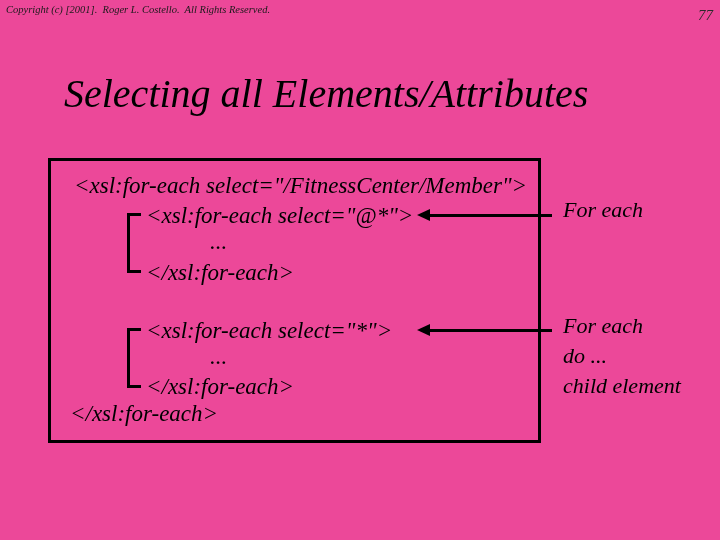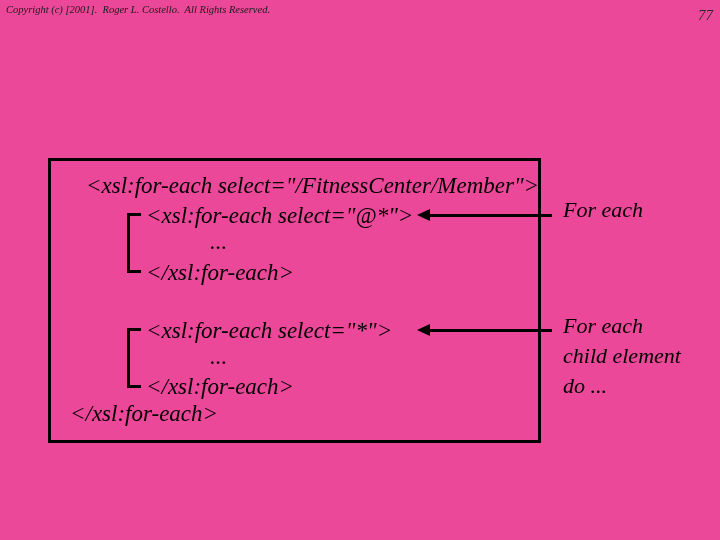--- a/index.html
+++ b/index.html
@@ -48,21 +48,21 @@
     border: 3px solid #000000;
     background: transparent;
   }
 
   .code-line {
     position: absolute;
     font-size: 23px;
     white-space: pre;
     line-height: 28px;
   }
-  .cl-0 { left: 86px;  top: 172px; }
+  .cl-0 { left: 74px;  top: 172px; }
   .cl-1 { left: 146px; top: 202px; }
   .cl-2 { left: 210px; top: 228px; }
   .cl-3 { left: 146px; top: 259px; }
   .cl-4 { left: 146px; top: 317px; }
   .cl-5 { left: 210px; top: 343px; }
   .cl-6 { left: 146px; top: 373px; }
   .cl-7 { left: 70px;  top: 400px; }
 
   
   .bracket {
@@ -107,20 +107,21 @@
 </style>
 </head>
 <body>
 
 <div class="slide">
 
   <div class="copyright">Copyright (c) [2001].  Roger L. Costello.  All Rights Reserved.</div>
 
   <div class="page-number">77</div>
 
+  <h1 class="title">Selecting all Elements/Attributes</h1>
 
   <div class="code-box"></div>
 
   <div class="code-line cl-0">&lt;xsl:for-each select="/FitnessCenter/Member"&gt;</div>
   <div class="code-line cl-1">&lt;xsl:for-each select="@*"&gt;</div>
   <div class="code-line cl-2">...</div>
   <div class="code-line cl-3">&lt;/xsl:for-each&gt;</div>
   <div class="code-line cl-4">&lt;xsl:for-each select="*"&gt;</div>
   <div class="code-line cl-5">...</div>
   <div class="code-line cl-6">&lt;/xsl:for-each&gt;</div>
@@ -137,17 +138,17 @@
     <div class="arrow-line"></div>
     <div class="arrow-head"></div>
   </div>
 
   <div class="annotation ann-0">
     <div>For each</div>
   </div>
 
   <div class="annotation ann-1">
     <div>For each</div>
+    <div>do ...</div>
     <div>child element</div>
-    <div>do ...</div>
   </div>
 
 </div>
 
 </body></html>

